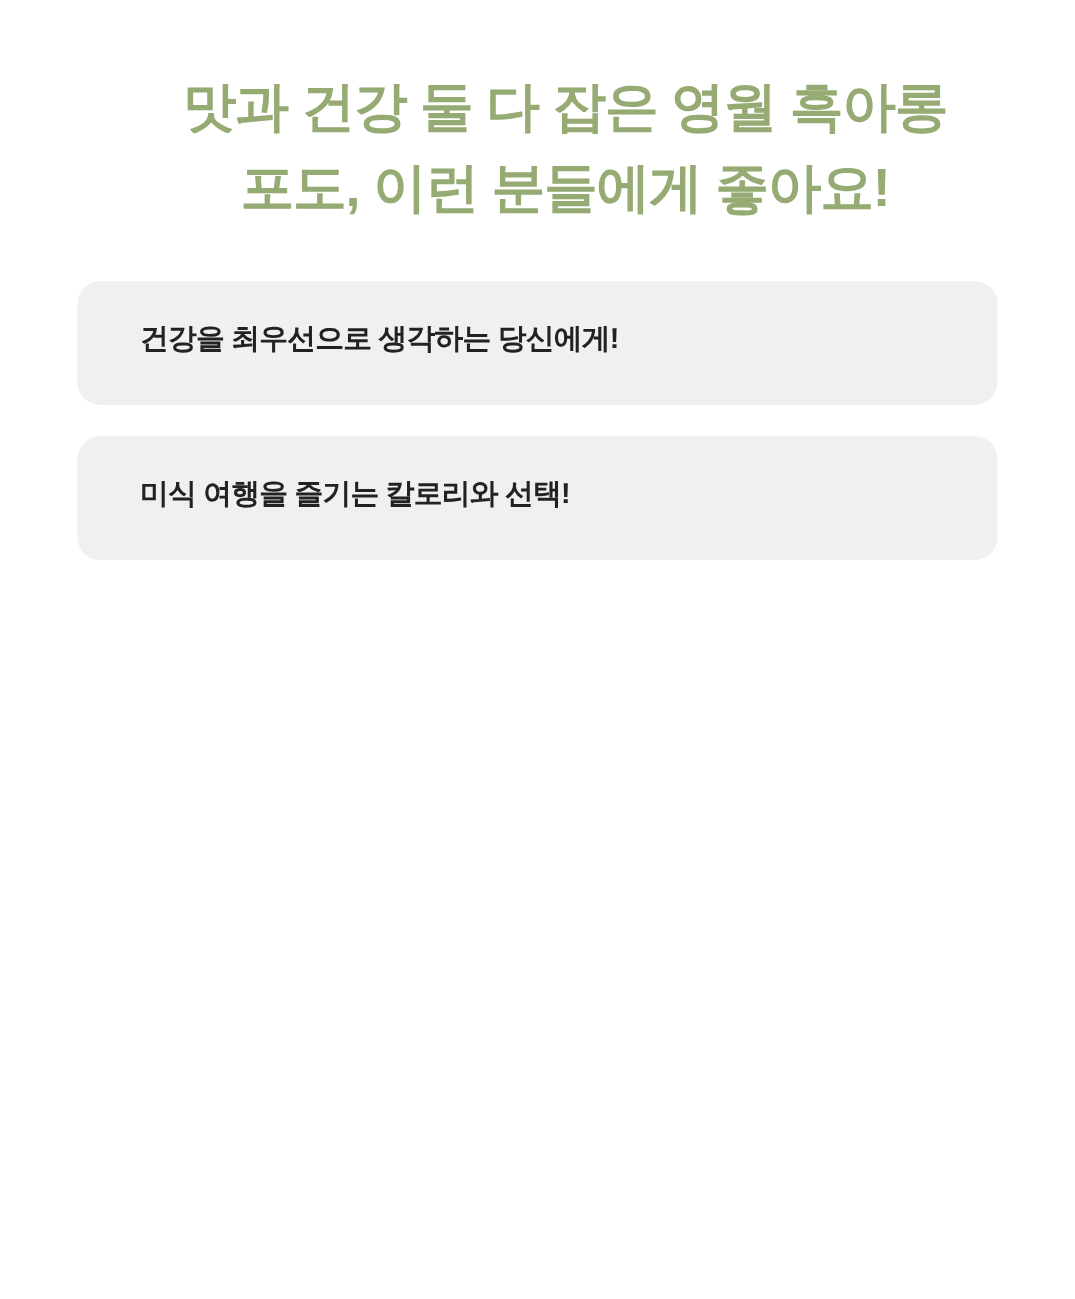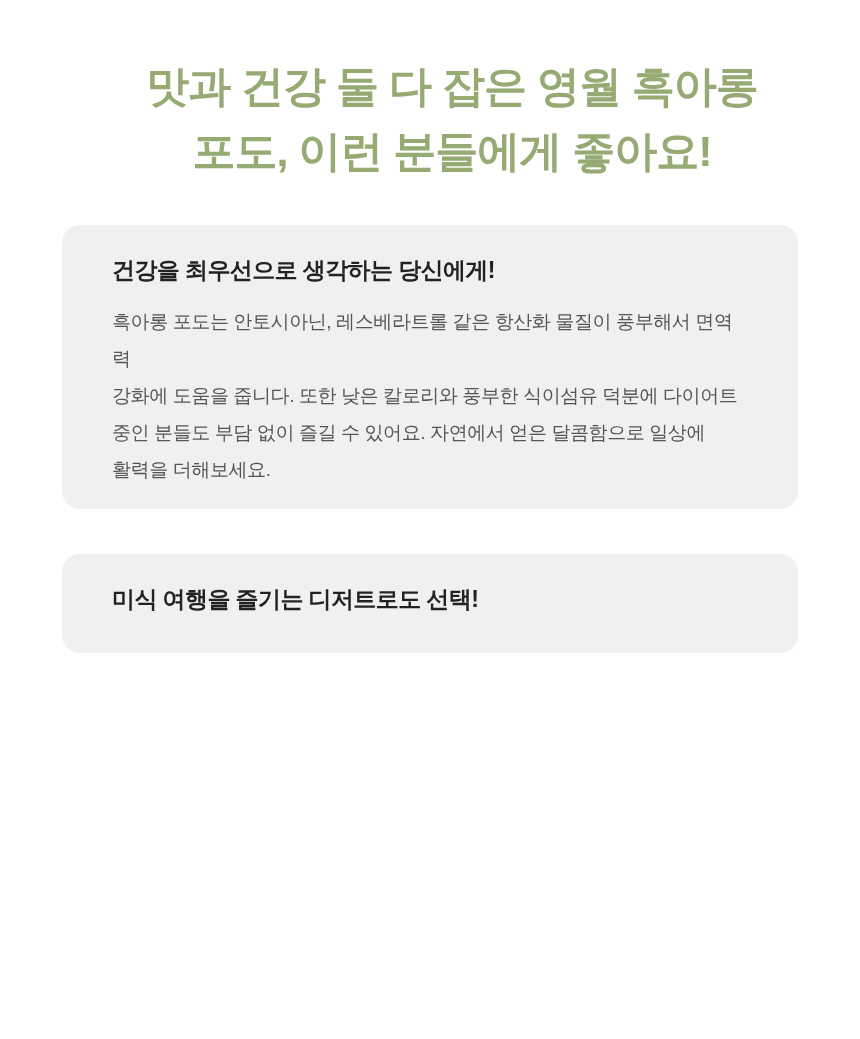--- a/index.html
+++ b/index.html
@@ -28,21 +28,21 @@
     color: #96aa73;
     letter-spacing: -1px;
     white-space: pre-line;
     padding-left: 44px;
   }
   .cards {
     margin-top: 42px;
     padding: 0 62px;
     display: flex;
     flex-direction: column;
-    gap: 45px;
+    gap: 25px;
   }
   .card {
     background: #f0f0f0;
     border-radius: 18px;
     padding: 29px 50px 21px 50px;
     box-sizing: border-box;
   }
   .card-title {
     margin: 0 0 17px 0;
     font-size: 23px;
@@ -66,25 +66,21 @@
 
 <div class="page">
 
   <h1 class="page-title">맛과 건강 둘 다 잡은 영월 흑아롱
 포도, 이런 분들에게 좋아요!</h1>
 
   <div class="cards">
 
     <section class="card">
       <h2 class="card-title">건강을 최우선으로 생각하는 당신에게!</h2>
-      <p class="card-body">흑아롱 포도는 안토시아닌, 레스베라트롤 같은 항산화 물질이 풍부해서 면역력
-강화에 도움을 줍니다. 또한 낮은 칼로리와 풍부한 식이섬유 덕분에 다이어트
-중인 분들도 부담 없이 즐길 수 있어요. 자연에서 얻은 달콤함으로 일상에
-활력을 더해보세요.</p>
     </section>
 
     <section class="card">
-      <h2 class="card-title">미식 여행을 즐기는 디저트로도 선택!</h2>
+      <h2 class="card-title">미식 여행을 즐기는 칼로리와 선택!</h2>
     </section>
 
 
   </div>
 </div>
 
 </body></html>

